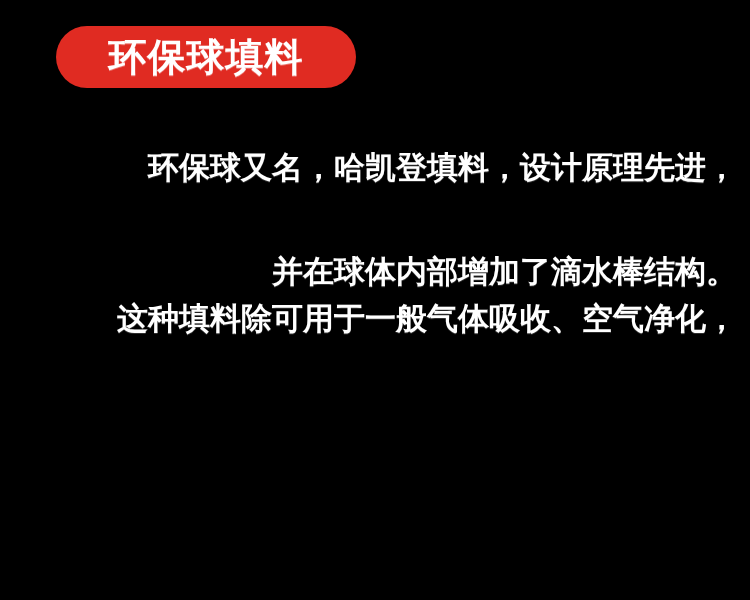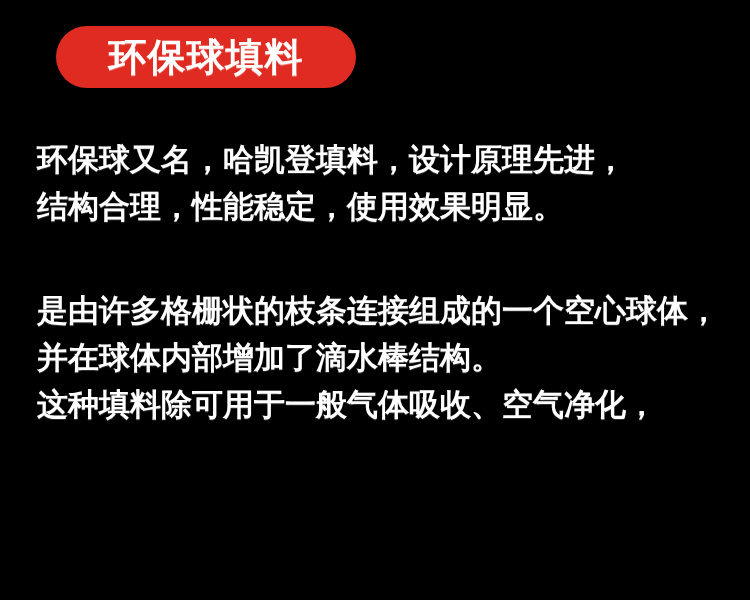--- a/index.html
+++ b/index.html
@@ -9,20 +9,21 @@
   }
   body {
     font-family: "DejaVu Sans", "Liberation Sans", sans-serif;
   }
   #page {
     position: relative;
     width: 724px;
     height: 600px;
     background: #000000;
     overflow: hidden;
+    text-align: right;
   }
 
   
   #title-badge {
     position: absolute;
     left: 56px;
     top: 26px;
     width: 300px;
     height: 62px;
     background: #E02B22;
@@ -39,21 +40,21 @@
     line-height: 1;
     letter-spacing: 1px;
     white-space: nowrap;
     text-shadow: 0 1px 0 rgba(255,255,255,0.35);
   }
 
   
   #body-copy {
     position: absolute;
     left: 37px;
-    top: 136px;
+    top: 144px;
     width: 700px;
   }
   .paragraph {
     margin: 0;
     padding: 0;
   }
   .para-gap {
     height: 57px;
   }
   .copy-line {
@@ -73,26 +74,24 @@
 <div id="page">
 
   <div id="title-badge">
     <span id="title-text">环保球填料</span>
   </div>
 
   <div id="body-copy">
 
     <div class="paragraph">
       <div class="copy-line">环保球又名，哈凯登填料，设计原理先进，</div>
-      <div class="copy-line">结构合理，性能稳定，使用效果明显。</div>
     </div>
 
     <div class="para-gap"></div>
 
     <div class="paragraph">
-      <div class="copy-line">是由许多格栅状的枝条连接组成的一个空心球体，</div>
       <div class="copy-line">并在球体内部增加了滴水棒结构。</div>
       <div class="copy-line">这种填料除可用于一般气体吸收、空气净化，</div>
     </div>
 
   </div>
 
 </div>
 
 </body></html>

